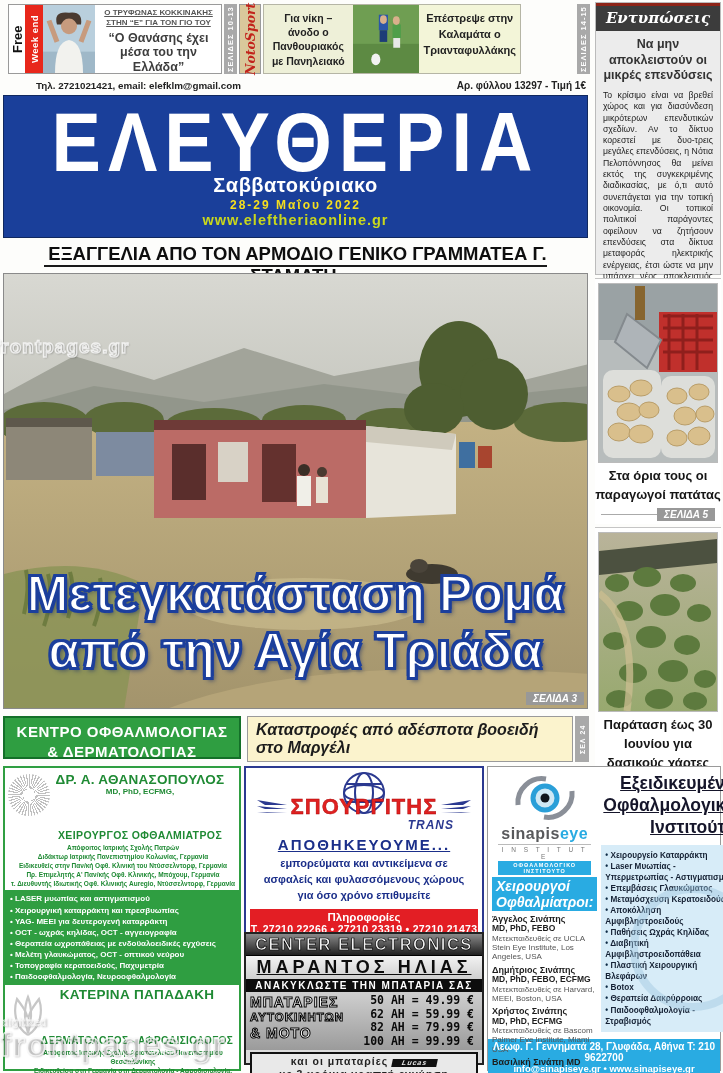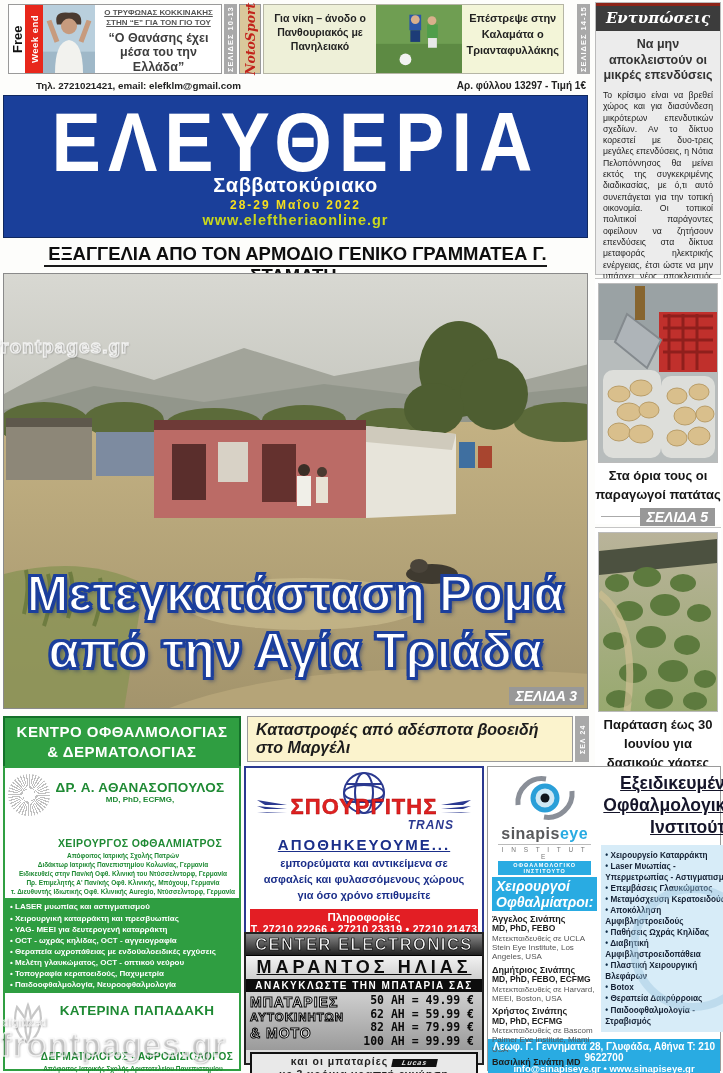--- a/index.html
+++ b/index.html
@@ -3,32 +3,32 @@
 <meta charset="utf-8">
 <style>
   html,body{margin:0;padding:0;}
   body{
     position:relative;width:723px;height:1073px;background:#fdfdfb;
     font-family:"Liberation Sans",sans-serif;overflow:hidden;color:#111;
   }
   .abs{position:absolute;box-sizing:border-box;}
   .vtext{writing-mode:vertical-rl;transform:rotate(180deg);display:flex;align-items:center;justify-content:center;}
   .vtab{background:#a9a9a9;color:#fff;font-size:7.5px;font-weight:bold;letter-spacing:1px;}
-  .ptag{display:inline-block;background:#989898;color:#fff;font-size:14px;font-weight:bold;font-style:italic;padding:1px 7px;}
+  .ptag{display:inline-block;background:#989898;color:#fff;font-size:10px;font-weight:bold;font-style:italic;padding:1px 7px;}
   
   .weekend{left:8px;top:4px;width:214px;height:70px;border:1px solid #9a9a9a;display:flex;background:#fff;}
   .free-v{width:16px;background:#fff;color:#111;font-weight:800;font-size:13px;}
   .week-v{width:18px;background:#e8271b;color:#fff;font-weight:800;font-size:9.5px;letter-spacing:.5px;}
   .tennis{width:52px;height:100%;}
   .weekend-txt{flex:1;padding:3px 4px 2px 5px;text-align:center;}
   .weekend-kicker{font-size:8px;font-weight:bold;color:#555;text-decoration:underline;line-height:1.25;}
   .weekend-quote{font-size:12.5px;font-weight:800;color:#3d3d3d;line-height:1.15;margin-top:3px;}
   .notosport{left:239px;top:4px;width:22px;height:70px;background:#d9c89b;border:1px solid #9a9a9a;color:#c2231b;
     font-family:"DejaVu Serif",serif;font-style:italic;font-weight:bold;font-size:12.5px;}
-  .sports{left:263px;top:4px;width:301px;height:70px;border:1px solid #b5b5a5;background:#eef0d8;display:flex;}
+  .sports{left:263px;top:4px;width:258px;height:70px;border:1px solid #b5b5a5;background:#eef0d8;display:flex;}
   .sports-t1{width:106px;padding:6px 4px;font-size:10.5px;font-weight:800;color:#222;text-align:center;line-height:1.35;}
   .sports-photo{width:88px;height:100%;}
   .sports-t2{flex:1;background:#f3f5d8;padding:6px 4px;font-size:11px;font-weight:800;color:#222;text-align:center;line-height:1.45;}
   .contact-line{left:8px;top:80px;width:330px;font-size:9.8px;font-weight:bold;color:#222;margin-left:28px;}
   .issue-line{left:330px;top:80px;width:256px;text-align:right;font-size:10px;font-weight:bold;color:#222;}
   
   .masthead{left:3px;top:95px;width:585px;height:143px;background:#1a3f9a;border:1px solid #10285f;text-align:center;}
   .mast-title{margin-top:6px;font-size:74px;font-weight:800;color:#fff;letter-spacing:7px;line-height:1;
     transform:scaleY(1.12);transform-origin:top;white-space:nowrap;}
   .mast-edition{font-size:20px;font-weight:800;color:#fff;margin-top:-2px;letter-spacing:.5px;}
@@ -37,21 +37,21 @@
   
   .lead-kicker{left:3px;top:243px;width:585px;text-align:center;}
   .lead-kicker span{font-size:18.5px;font-weight:800;color:#0e0e0e;border-bottom:2px solid #1a1a1a;padding:0 4px 1px;}
   .main-photo{left:3px;top:273px;width:585px;height:436px;border:1px solid #8a8a8a;overflow:hidden;background:#cfcabb;}
   .headline{position:absolute;left:0;right:0;bottom:28px;text-align:center;font-weight:800;color:#fff;
     font-size:50px;line-height:1.14;letter-spacing:0;
     -webkit-text-stroke:2.2px #1c3f9c;
     text-shadow:2px 2px 0 #1c3f9c,-2px -2px 0 #1c3f9c,2px -2px 0 #1c3f9c,-2px 2px 0 #1c3f9c,3px 3px 4px rgba(20,40,100,.55);}
   .photo-tag{position:absolute;right:3px;bottom:3px;}
   
-  .green-hdr{left:3px;top:716px;width:238px;height:52px;background:#2f9e41;border:2px solid #147029;
+  .green-hdr{left:3px;top:716px;width:238px;height:43px;background:#2f9e41;border:2px solid #147029;
     color:#fff;font-weight:800;font-size:15px;text-align:center;line-height:1.35;padding-top:4px;letter-spacing:.5px;}
   .cream-strip{left:247px;top:716px;width:326px;height:46px;background:#fbf3cd;border:1px solid #9a9a9a;
     display:flex;align-items:center;padding:0 8px;font-size:16px;font-weight:800;font-style:italic;color:#1c1c1c;}
   .vtab3{left:575px;top:716px;width:14px;height:46px;font-size:7px;}
   
   .opinion{left:595px;top:2px;width:126px;height:273px;border:1px solid #bbb;background:#ececec;}
   .opinion-hdr{background:#3c3c3c;border-top:3px solid #8d2418;color:#fff;text-align:center;
     font-family:"DejaVu Serif",serif;font-style:italic;font-weight:bold;font-size:15px;padding:3px 0 4px;}
   .opinion-title{font-size:12.5px;font-weight:800;color:#333;text-align:center;line-height:1.25;padding:6px 6px 4px;}
   .opinion-body{font-size:8.7px;color:#1d1d1d;line-height:1.3;text-align:justify;padding:2px 7px;font-weight:500;}
@@ -60,21 +60,21 @@
   .sb-photo{width:118px;height:178px;margin:4px auto 0;display:block;border:1px solid #bbb;}
   .sb-cap{font-size:13px;font-weight:800;color:#161616;text-align:center;line-height:1.45;margin-top:4px;}
   .sb-tagrow{display:flex;align-items:center;margin:3px 6px 0;}
   .sb-tagrow .line{flex:1;border-top:1px solid #aaa;}
   
   .clinic{left:3px;top:766px;width:238px;height:305px;border:2px solid #2f9e41;background:#fff;font-weight:bold;}
   .clinic .docblock{position:relative;padding:4px 2px 2px 4px;text-align:center;color:#1f8a34;}
   .sunburst{position:absolute;left:3px;top:6px;width:42px;height:42px;border-radius:50%;
     background:radial-gradient(circle,#fff 0 6px,rgba(255,255,255,0) 6px),
     repeating-conic-gradient(#b9b9b9 0 4deg,#fff 4deg 9deg);opacity:.9;}
-  .doc-name{font-size:13.5px;font-weight:800;letter-spacing:.3px;padding-left:34px;margin-top:8px;}
+  .doc-name{font-size:13.5px;font-weight:800;letter-spacing:.3px;padding-left:34px;}
   .doc-deg{font-size:8px;padding-left:34px;}
   .doc-role{font-size:10.5px;font-weight:800;padding-left:34px;letter-spacing:.4px;margin-top:33px;}
   .doc-creds{font-size:6.5px;line-height:1.4;margin-top:2px;color:#1f8a34;}
   .glist{list-style:none;margin:0;padding:3px 5px;background:#2f9e41;}
   .glist li{color:#fff;font-weight:bold;font-size:8px;line-height:1.38;white-space:nowrap;overflow:hidden;}
   .glist li::before{content:"• ";}
   .glist2 li{font-size:13px;line-height:1.3;}
   .tulip{position:absolute;left:6px;top:8px;opacity:.75;}
   
   .storage{left:244px;top:766px;width:240px;height:168px;border:2px solid #2b3990;background:#fff;text-align:center;}

